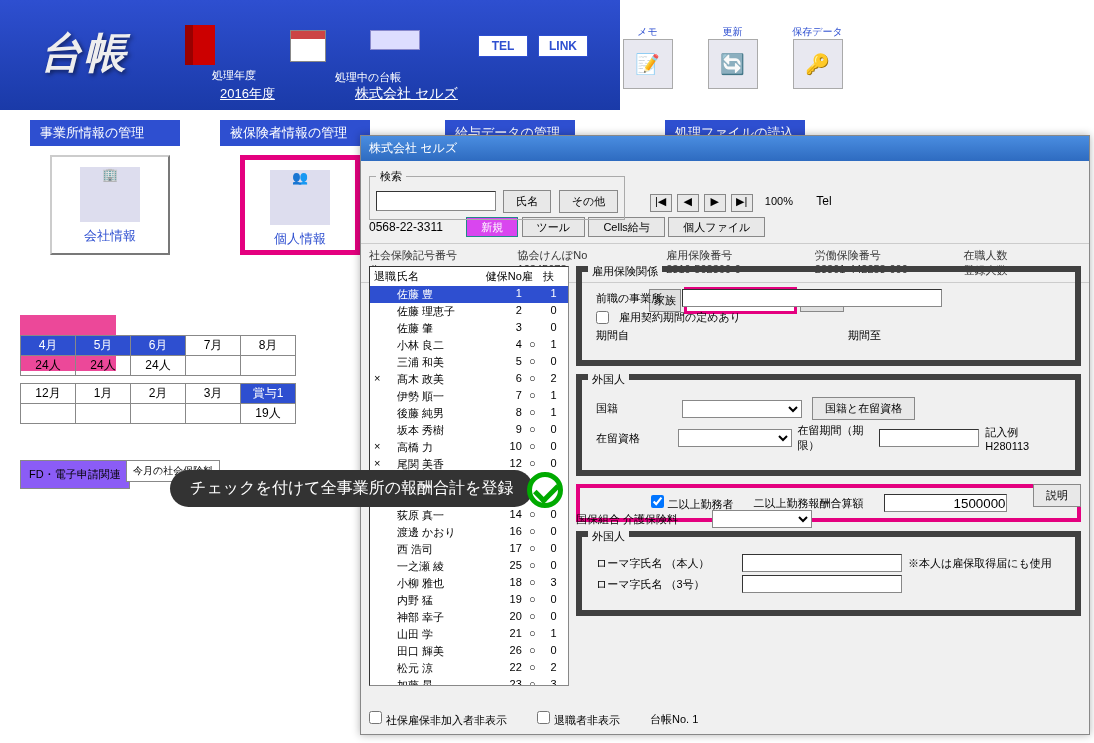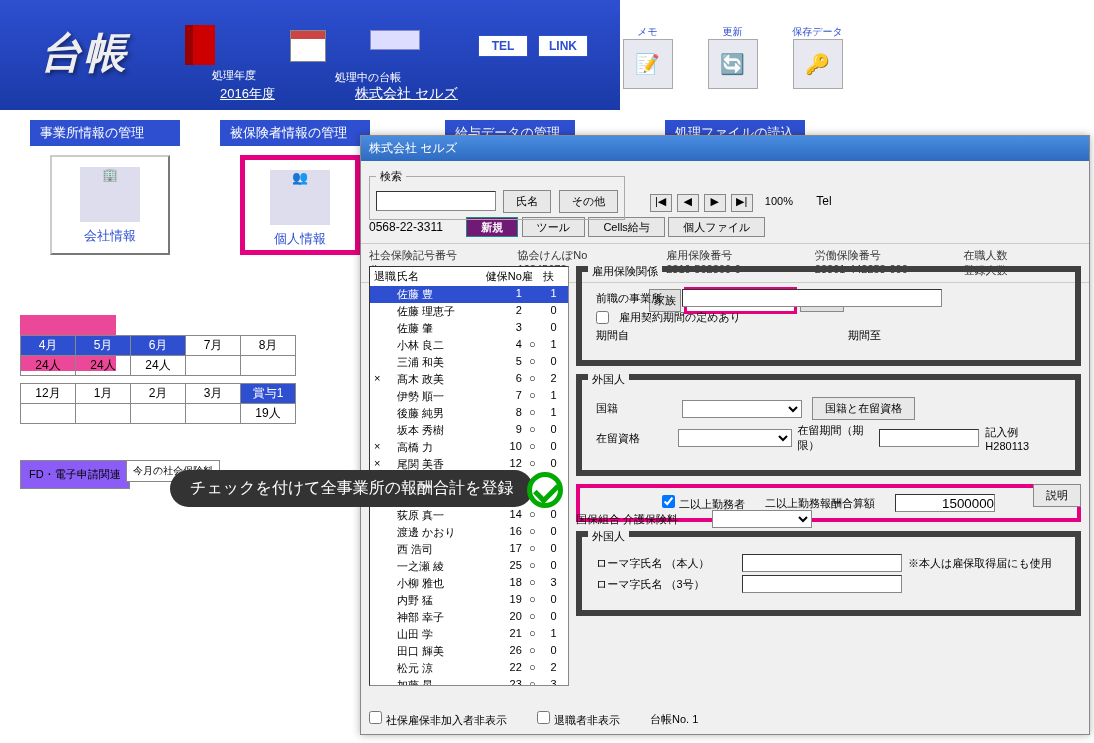--- a/index.html
+++ b/index.html
@@ -59,21 +59,21 @@
 
 .nav-btns { display: inline-block; margin-left: 20px; font-size: 11px; }
 .nav-btn { display: inline-block; border: 1px solid #888; background: #e8e8e8; width: 22px; height: 18px; text-align: center; margin: 0 1px; cursor: pointer; }
 .pct { display: inline-block; margin-left: 8px; }
 
 .info-row { display: flex; padding: 0 8px; gap: 31px; font-size: 11px; border-top: 1px solid #ccc; border-bottom: 1px solid #ccc; padding-top: 4px; padding-bottom: 4px; }
 .info-cell { flex: 1; }
 .info-cell .lbl { color: #333; }
 .info-cell .val { color: #333; }
 .action-btn { border: 1px solid #888; background: #e8e8e8; padding: 3px 14px; font-size: 11px; cursor: pointer; }
-.action-btn.primary { background: #701a75; color: #fff; border-color: #288; font-weight: bold; }
+.action-btn.primary { background: #d946ef; color: #fff; border-color: #288; }
 
 .tabs-row { padding: 4px 8px; font-size: 11px; }
 .tab-item { display: inline-block; padding: 3px 4px; border: 1px solid #888; background: #e0e0e0; }
 .tab-item.hl { border: 3px solid #e4007f; background: #fff; }
 
 
 .list-area { position: absolute; left: 8px; top: 130px; width: 200px; height: 420px; background: #fff; border: 1px inset #888; overflow: hidden; font-size: 11px; }
 .list-hdr { display: flex; padding: 2px 4px; font-weight: normal; }
 .list-hdr span:nth-child(1){width:24px}.list-hdr span:nth-child(2){width:80px}.list-hdr span:nth-child(3){width:50px;text-align:right}.list-hdr span:nth-child(4){width:22px}.list-hdr span:nth-child(5){width:22px}
 .list-row { display: flex; padding: 1px 4px; }
@@ -464,21 +464,21 @@
         <select class="fselect" style="width:120px"></select>
         <label>在留期間（期限）</label>
         <input class="finput" style="width: 100px;">
         <span>記入例 H280113</span>
       </div>
     </div>
 
     <div class="hl-box">
       <span><input type="checkbox" checked="" class="chk" style=""><span>二以上勤務者</span></span>
       <span>二以上勤務報酬合算額</span>
-      <input class="finput" style="width: 100px; text-align: right;" value="1500000">
+      <input class="finput" style="width: 123px; text-align: right;" value="1500000">
     </div>
     <div class="frow" style="justify-content:flex-end;margin-top:-44px">
         <span class="sbtn">説明</span>
       </div>
 
     <div class="frow">
       <label style="width:130px">国保組合 介護保険料</label>
       <select class="fselect" style="width:100px"></select>
     </div>
 

